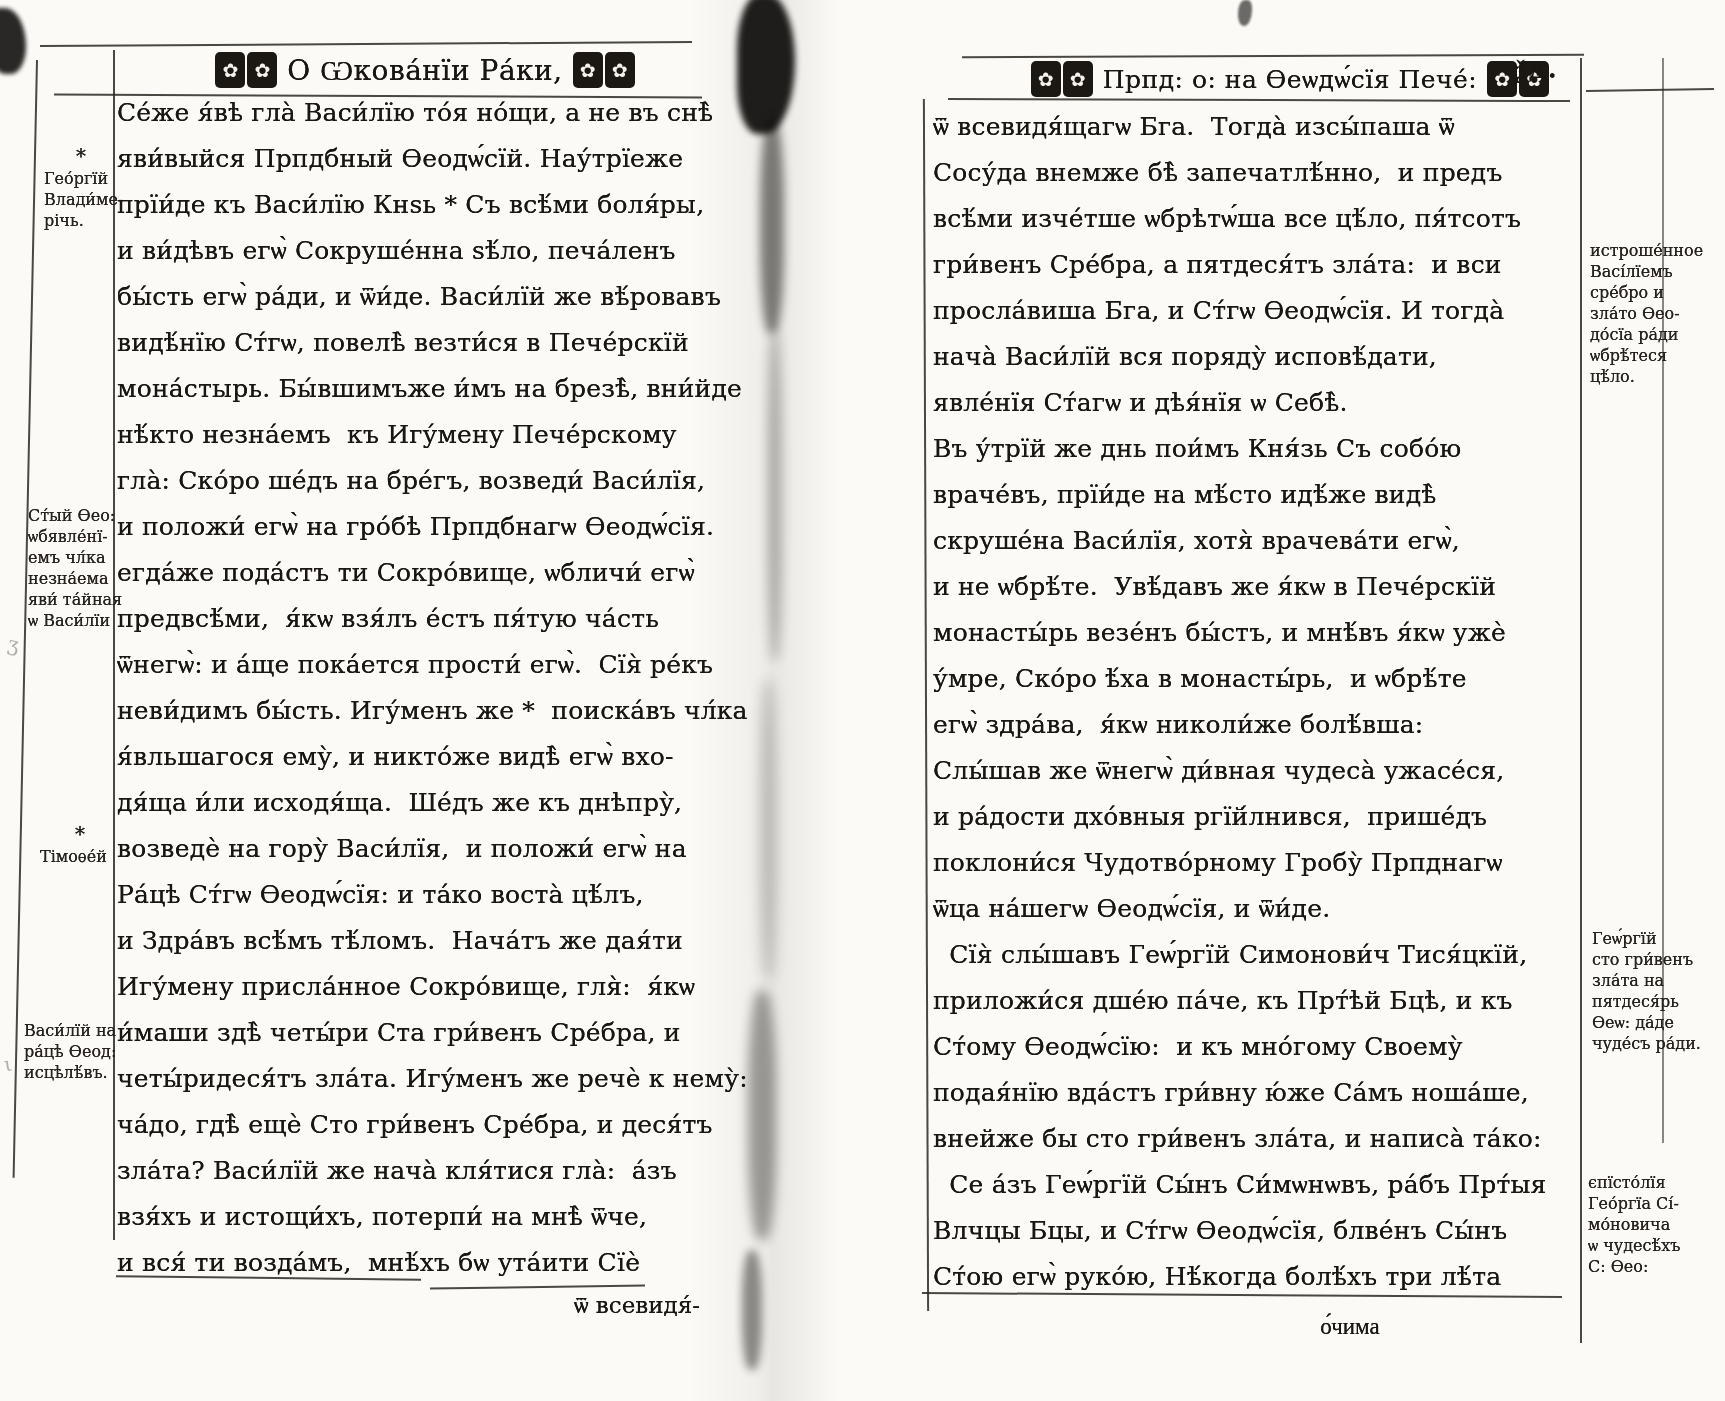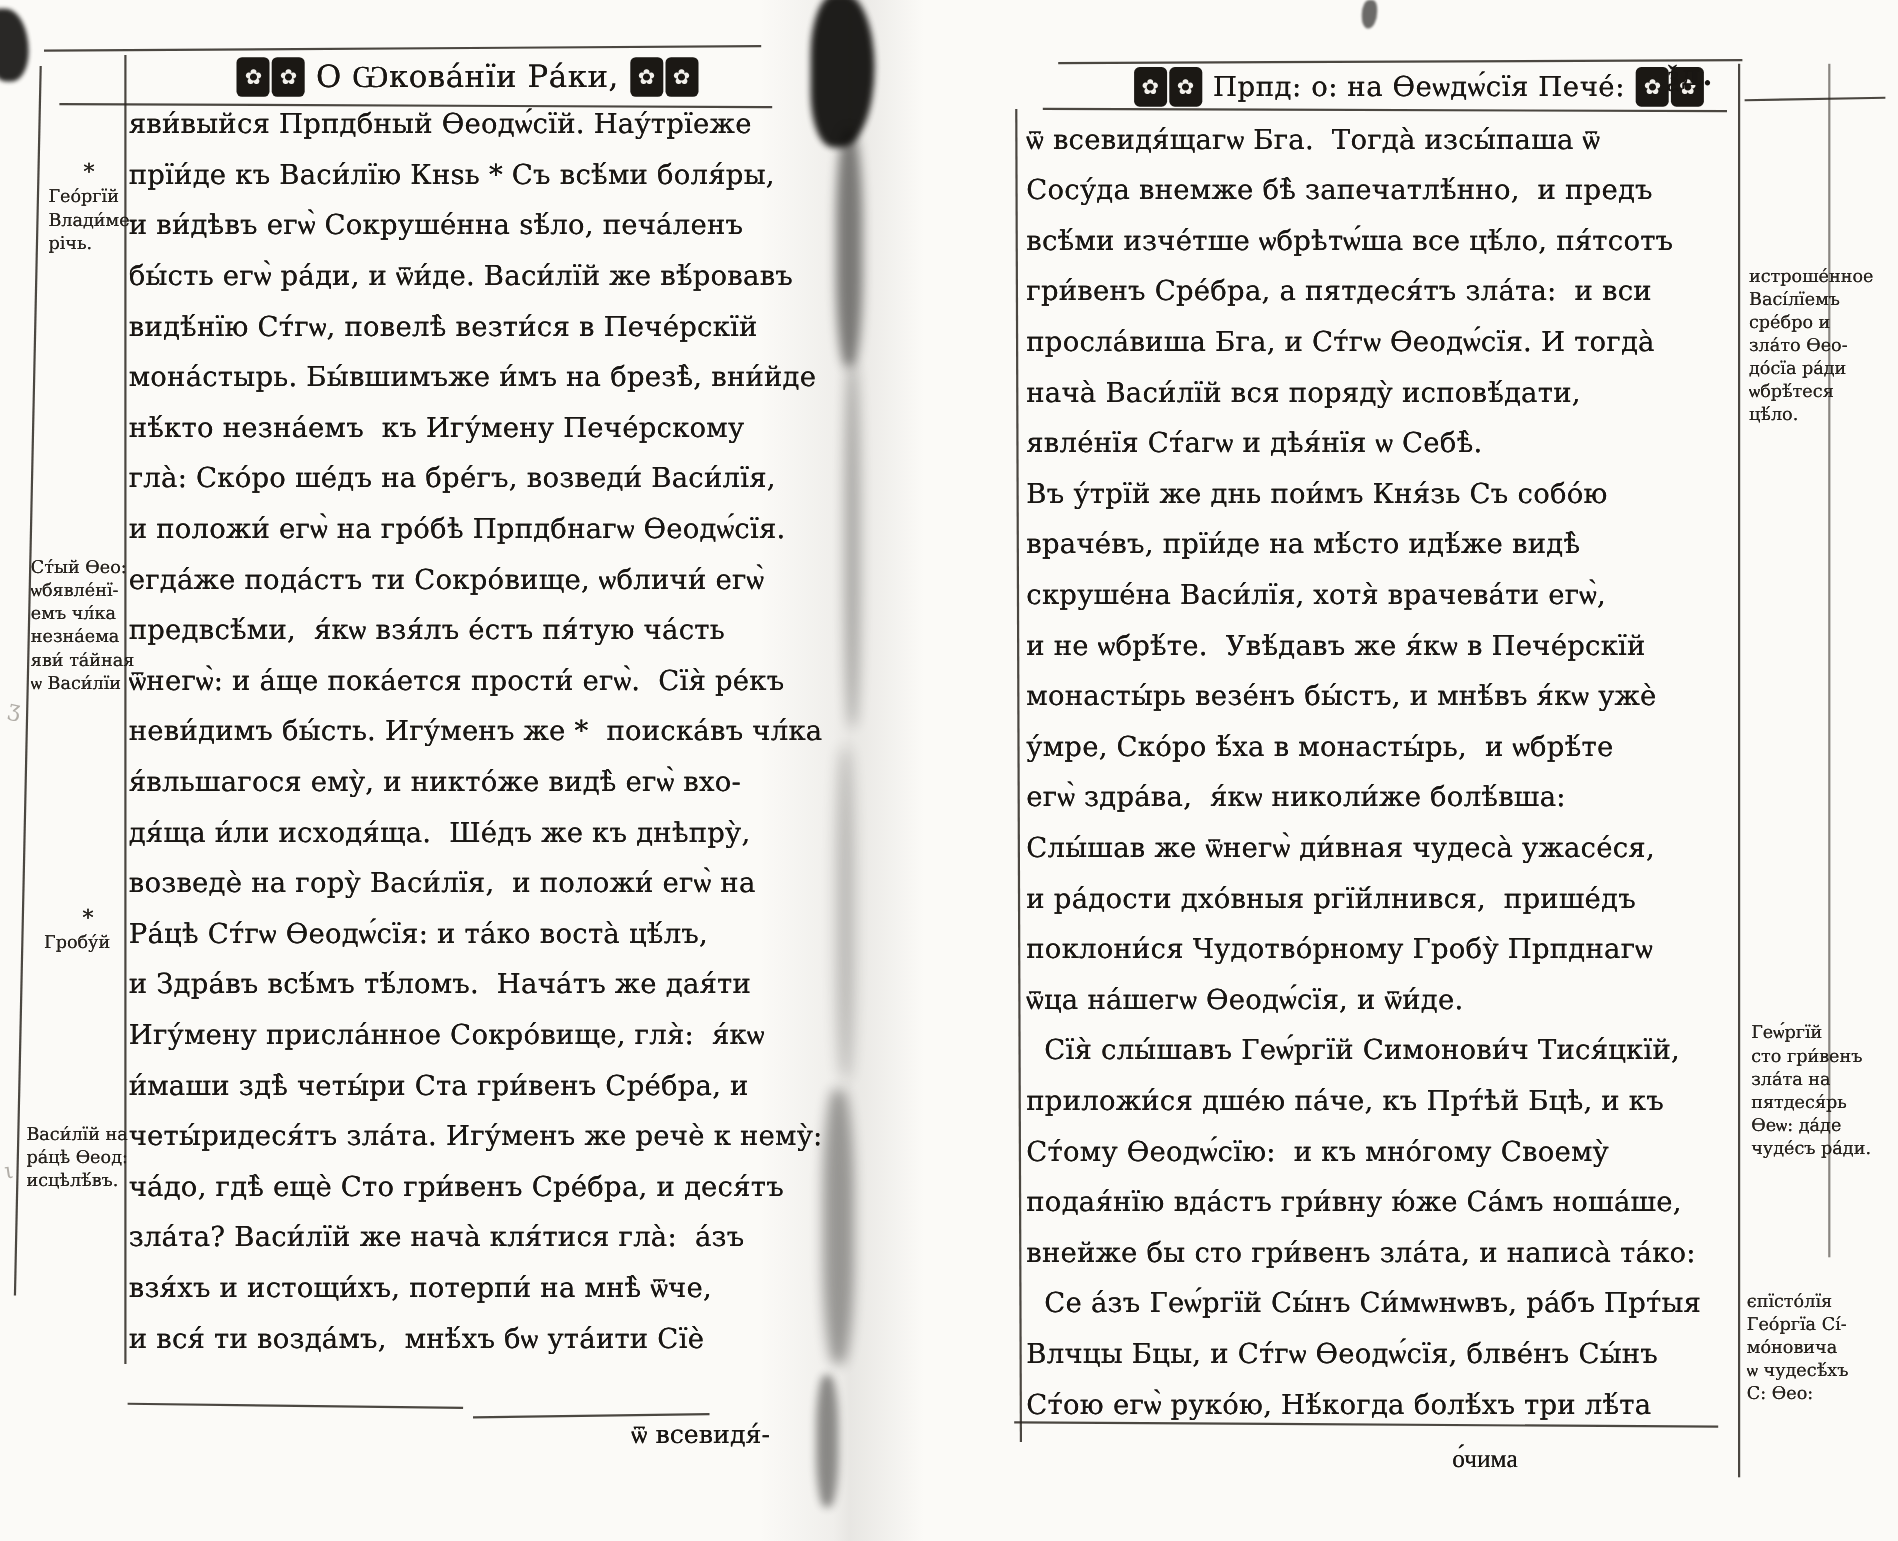--- a/index.html
+++ b/index.html
@@ -99,32 +99,33 @@
         <div class="mline">ѡбявле́нї-</div>
         <div class="mline">емъ чл́ка</div>
         <div class="mline">незна́ема</div>
         <div class="mline">яви́ та́йная</div>
         <div class="mline">ѡ Васи́лїи</div>
       </div>
   </div>
   <div class="mnote" style="left:40px;top:824px;width:80px;">
     <div class="mark">*</div>
     <div>
-        <div class="mline">Гробу́й</div>
+        <div class="mline">Тімоѳе́й</div>
       </div>
   </div>
   <div class="mnote" style="left:24px;top:1020px;width:94px;">
     <div>
         <div class="mline">Васи́лїй на</div>
         <div class="mline">ра́цѣ Ѳеод:</div>
         <div class="mline">исцѣлѣ́въ.</div>
       </div>
   </div>
 
   <div class="text-block" style="left:117px;top:90px;width:594px;">
+      <div class="tline">Се́же я́вѣ гла̀ Васи́лїю то́я но́щи, а не въ снѣ̀</div>
       <div class="tline">яви́выйся Прпдбный Ѳеодѡ́сїй. Нау́трїеже</div>
       <div class="tline">прїи́де къ Васи́лїю Кнѕь * Съ всѣ́ми боля́ры,</div>
       <div class="tline">и ви́дѣвъ егѡ̀ Сокруше́нна ѕѣ́ло, печа́ленъ</div>
       <div class="tline">бы́сть егѡ̀ ра́ди, и ѿи́де. Васи́лїй же вѣ́ровавъ</div>
       <div class="tline">видѣ́нїю Ст́гѡ, повелѣ̀ везти́ся в Пече́рскїй</div>
       <div class="tline">мона́стырь. Бы́вшимъже и́мъ на брезѣ̀, вни́йде</div>
       <div class="tline">нѣ́кто незна́емъ  къ Игу́мену Пече́рскому</div>
       <div class="tline">гла̀: Ско́ро ше́дъ на бре́гъ, возведи́ Васи́лїя,</div>
       <div class="tline">и положи́ егѡ̀ на гро́бѣ Прпдбнагѡ Ѳеодѡ́сїя.</div>
       <div class="tline">егда́же пода́стъ ти Сокро́вище, ѡбличи́ егѡ̀</div>

